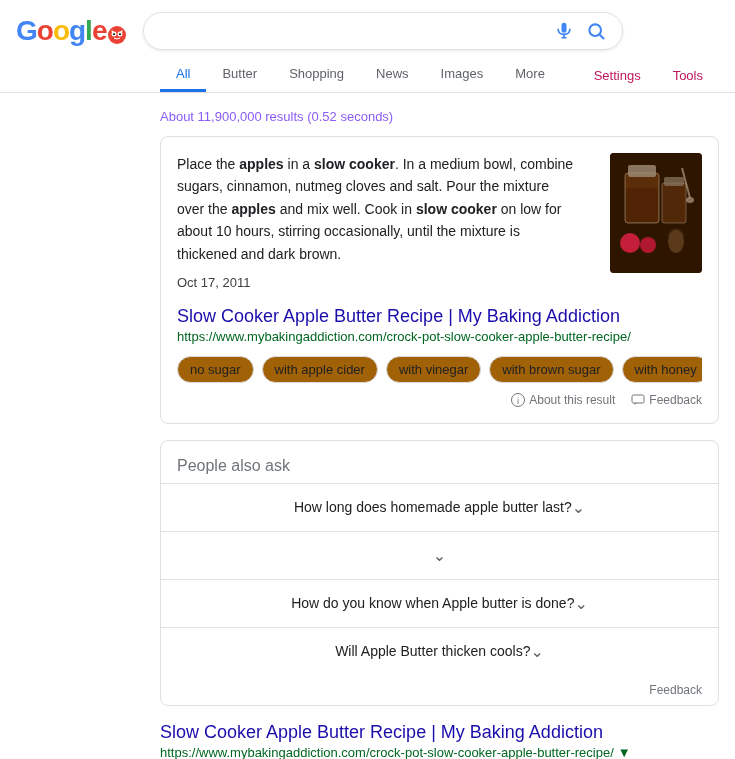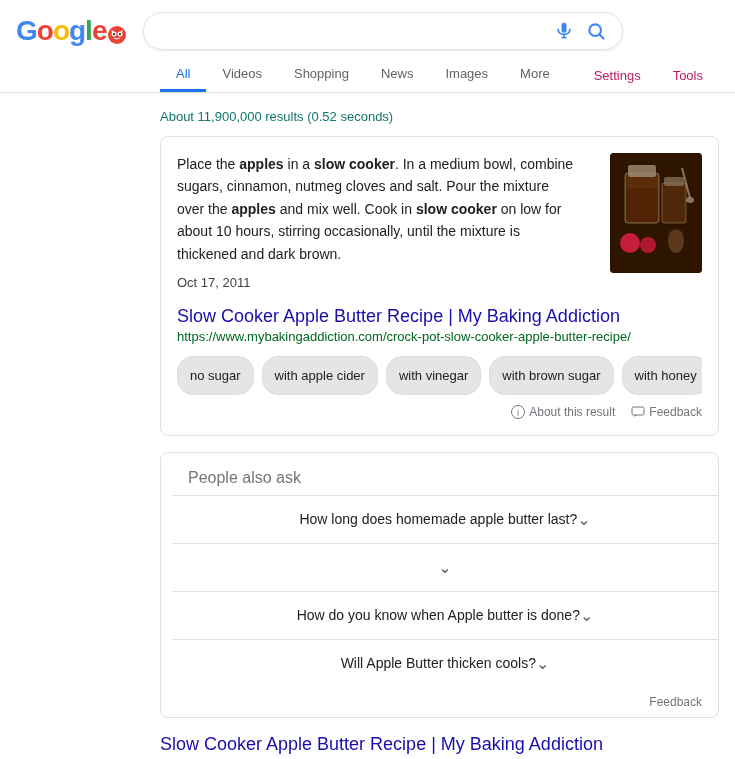--- a/index.html
+++ b/index.html
@@ -90,21 +90,21 @@
       color: #be185d;
       cursor: pointer;
     }
 
     
     .results-area {
       padding: 8px 16px 0 160px;
     }
     .results-count {
       font-size: 13px;
-      color: #0f766e;
+      color: #8b5cf6;
       padding: 8px 0 12px 0;
     }
 
     
     .card {
       border: 1px solid #e0e0e0;
       border-radius: 8px;
       padding: 16px;
       margin-bottom: 16px;
       position: relative;
@@ -162,26 +162,26 @@
     
     .chips-row {
       display: flex;
       gap: 8px;
       margin-top: 12px;
       overflow: hidden;
     }
     .chip {
       border: 1px solid #dadce0;
       border-radius: 16px;
-      padding: 11px 12px;
+      padding: 5px 12px;
       font-size: 13px;
       color: #202124;
       white-space: nowrap;
       cursor: pointer;
-      background: #e5e5e5;
+      background: #a16207;
     }
 
     
     .meta-row {
       display: flex;
       justify-content: flex-end;
       align-items: center;
       gap: 16px;
       margin-top: 10px;
       font-size: 12px;
@@ -193,21 +193,20 @@
       gap: 4px;
       cursor: pointer;
     }
 
     
     .paa-card {
       border: 1px solid #e0e0e0;
       border-radius: 8px;
       margin-bottom: 4px;
       overflow: hidden;
-      padding-left: 11px;
     }
     .paa-title {
       font-size: 16px;
       color: #70757a;
       padding: 16px 16px 8px 16px;
     }
     .paa-item {
       border-top: 1px solid #e0e0e0;
       padding: 14px 16px;
       display: flex;
@@ -288,21 +287,21 @@
       <svg class="search-icon" viewBox="0 0 24 24" fill="none">
         <circle cx="11" cy="11" r="7" stroke="#4285F4" stroke-width="2.5"></circle>
         <line x1="16.5" y1="16.5" x2="21" y2="21" stroke="#4285F4" stroke-width="2.5" stroke-linecap="round"></line>
       </svg>
     </div>
   </div>
 </div>
 
 <div class="nav-tabs">
   <a class="nav-tab active">All</a>
-  <a class="nav-tab">Videos</a>
+  <a class="nav-tab">Butter</a>
   <a class="nav-tab">Shopping</a>
   <a class="nav-tab">News</a>
   <a class="nav-tab">Images</a>
   <a class="nav-tab">More</a>
   <div class="nav-tab-spacer"></div>
   <a class="nav-tab-settings">Settings</a>
   <a class="nav-tab-settings">Tools</a>
 </div>
 
 <div class="results-area">

